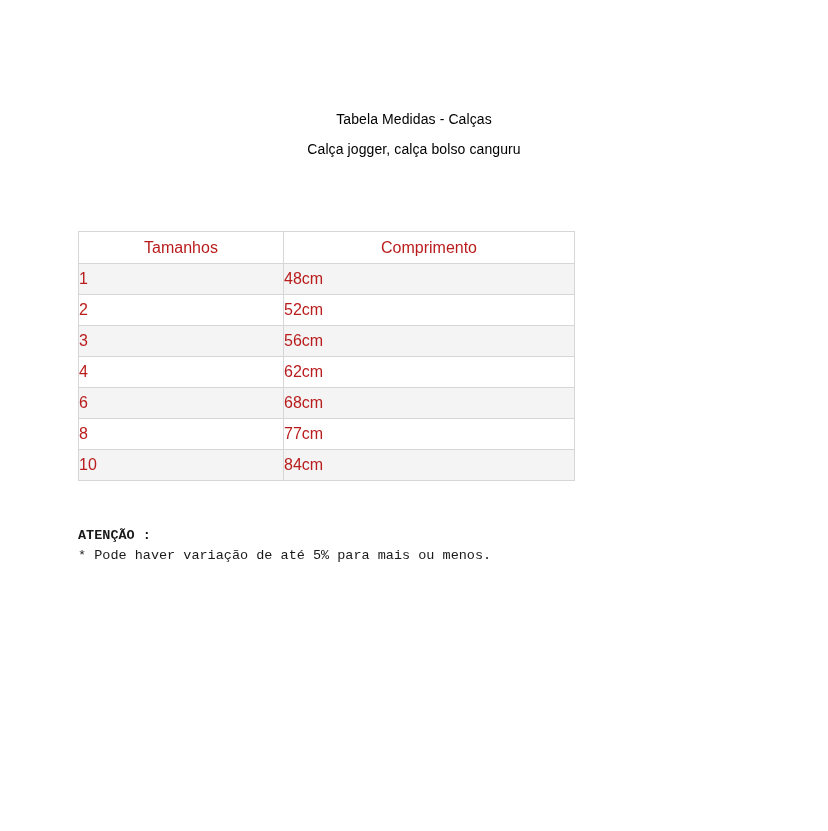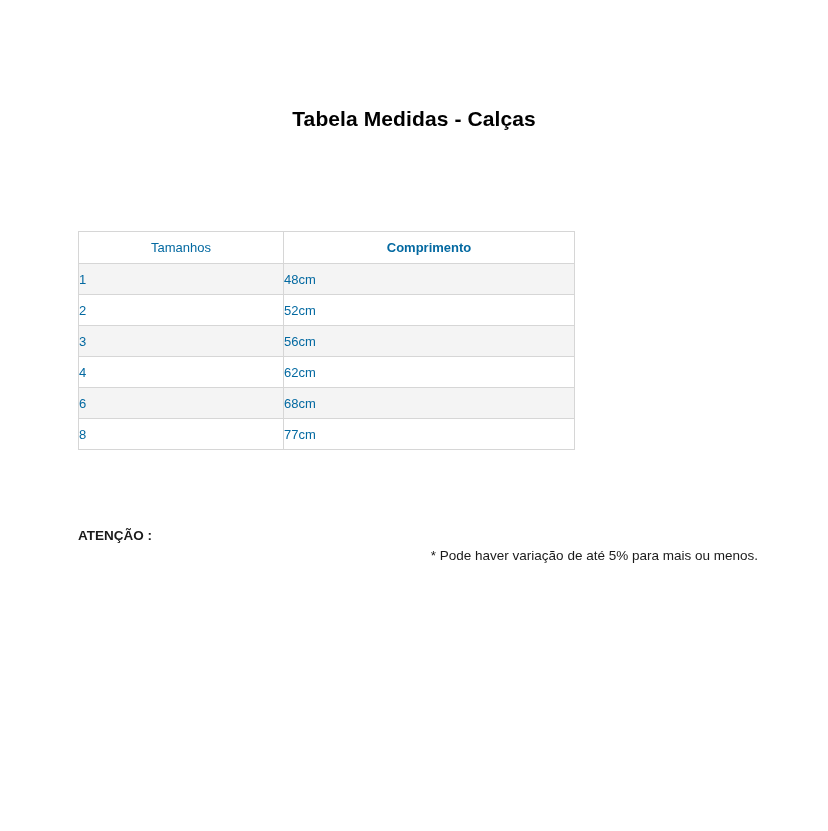--- a/index.html
+++ b/index.html
@@ -23,22 +23,22 @@
   }
 
   .title-block {
     position: absolute;
     top: 104px;
     left: 0;
     width: 828px;
     text-align: center;
   }
   .title-line {
-    font-size: 21px;
-    font-weight: bold;
+    font-size: 14px;
+    font-weight: normal;
     line-height: 30px;
     letter-spacing: 0.1px;
     color: #000000;
   }
 
   .table-wrap {
     position: absolute;
     top: 231px;
     left: 78px;
     width: 496px;
@@ -46,74 +46,75 @@
 
   table.size-table {
     border-collapse: collapse;
     width: 496px;
     table-layout: fixed;
   }
   table.size-table th,
   table.size-table td {
     border: 1px solid #d6d6d6;
     height: 30px;
-    font-size: 13px;
+    font-size: 16px;
     vertical-align: middle;
-    color: #0369a1;
+    color: #b91c1c;
     padding: 0;
   }
   table.size-table th {
     font-weight: normal;
     background: #ffffff;
     height: 31px;
   }
   table.size-table th.bold-head {
-    font-weight: bold;
+    font-weight: normal;
   }
   table.size-table col.c1 { width: 205px; }
   table.size-table col.c2 { width: 291px; }
 
   table.size-table tbody tr.odd td {
     background: #f4f4f4;
   }
   table.size-table tbody tr.even td {
     background: #ffffff;
   }
 
   .notes {
     position: absolute;
     top: 527px;
     left: 78px;
     width: 680px;
     font-size: 13.5px;
     line-height: 17.5px;
     color: #1a1a1a;
+    font-family: Liberation Mono, monospace;
   }
   .notes .heading {
     font-weight: bold;
     font-size: 13.5px;
     margin-bottom: 2px;
   }
   .notes .note-row {
     display: block;
     white-space: pre-wrap;
-    text-align: right;
   }
   .notes .note-cont {
     display: block;
     padding-left: 11px;
   }
 </style>
 </head>
 <body>
 
 <div class="page">
 
   <div class="title-block">
     <div class="title-line">Tabela Medidas - Calças</div>
+    <div class="title-line">Calça jogger, calça bolso canguru</div>
   </div>
 
   <div class="table-wrap">
     <table class="size-table">
       <colgroup>
         <col class="c1">
         <col class="c2">
       </colgroup>
       <thead>
         <tr>
@@ -139,20 +140,24 @@
           <td>62cm</td>
         </tr>
         <tr class="odd">
           <td>6</td>
           <td>68cm</td>
         </tr>
         <tr class="even">
           <td>8</td>
           <td>77cm</td>
         </tr>
+        <tr class="odd">
+          <td>10</td>
+          <td>84cm</td>
+        </tr>
       </tbody>
     </table>
   </div>
 
   <div class="notes">
     <div class="heading">ATENÇÃO :</div>
     <div class="note-row">* Pode haver variação de até 5% para mais ou menos.</div>
   </div>
 
 </div>

